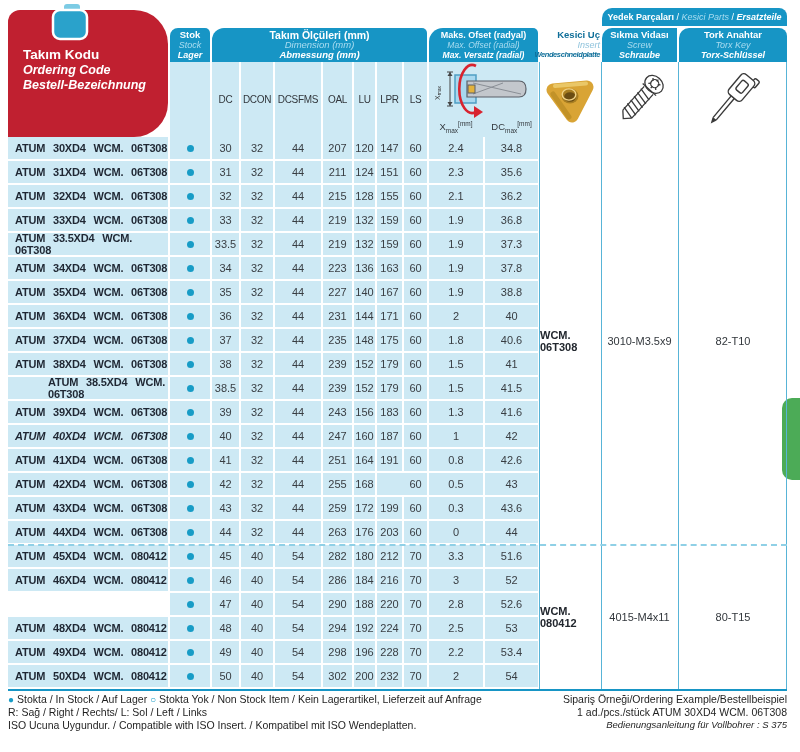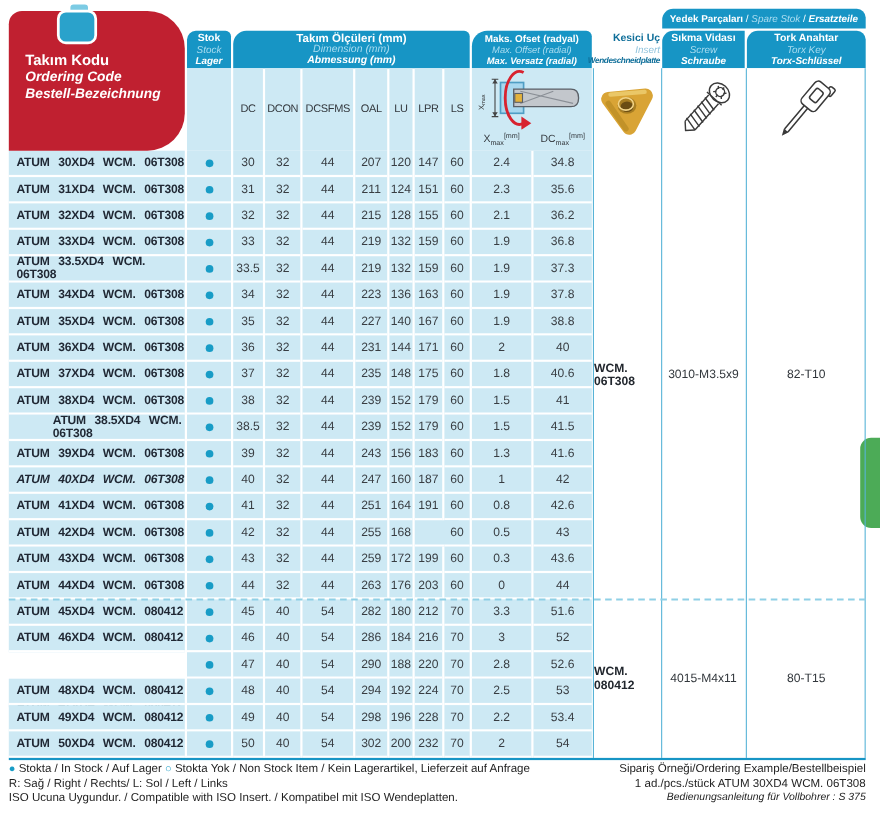--- a/index.html
+++ b/index.html
@@ -132,21 +132,21 @@
       <span class="osub-label" style="left:0;width:54px;"><span>X</span><sub>max</sub><span class="unit">[mm]</span></span>
       <span class="osub-label" style="left:56px;width:53px;"><span>DC</span><sub>max</sub><span class="unit">[mm]</span></span>
     </div>
 
     <div class="insert-label">
       <div class="h-l1">Kesici Uç</div>
       <div class="h-l2">Insert</div>
       <div class="h-l3" style="font-size:7.5px;letter-spacing:-0.4px;">Wendeschneidplatte</div>
     </div>
 
-    <div class="spareband"><span class="sp-tr">Yedek Parçaları</span><span> / </span><span class="sp-en">Spare Stok</span><span> / </span><span class="sp-de">Ersatzteile</span></div>
+    <div class="spareband"><span class="sp-tr">Yedek Parçaları</span><span> / </span><span class="sp-en">Kesici Parts</span><span> / </span><span class="sp-de">Ersatzteile</span></div>
 
     <div class="bluebox" style="left:594px;top:20px;width:75px;height:34px;border-radius:10px 0 0 0;">
       <div class="h-l1">Sıkma Vidası</div>
       <div class="h-l2">Screw</div>
       <div class="h-l3">Schraube</div>
     </div>
 
     <div class="bluebox" style="left:671px;top:20px;width:108px;height:34px;border-radius:10px 8px 0 0;">
       <div class="h-l1">Tork Anahtar</div>
       <div class="h-l2">Torx Key</div>

